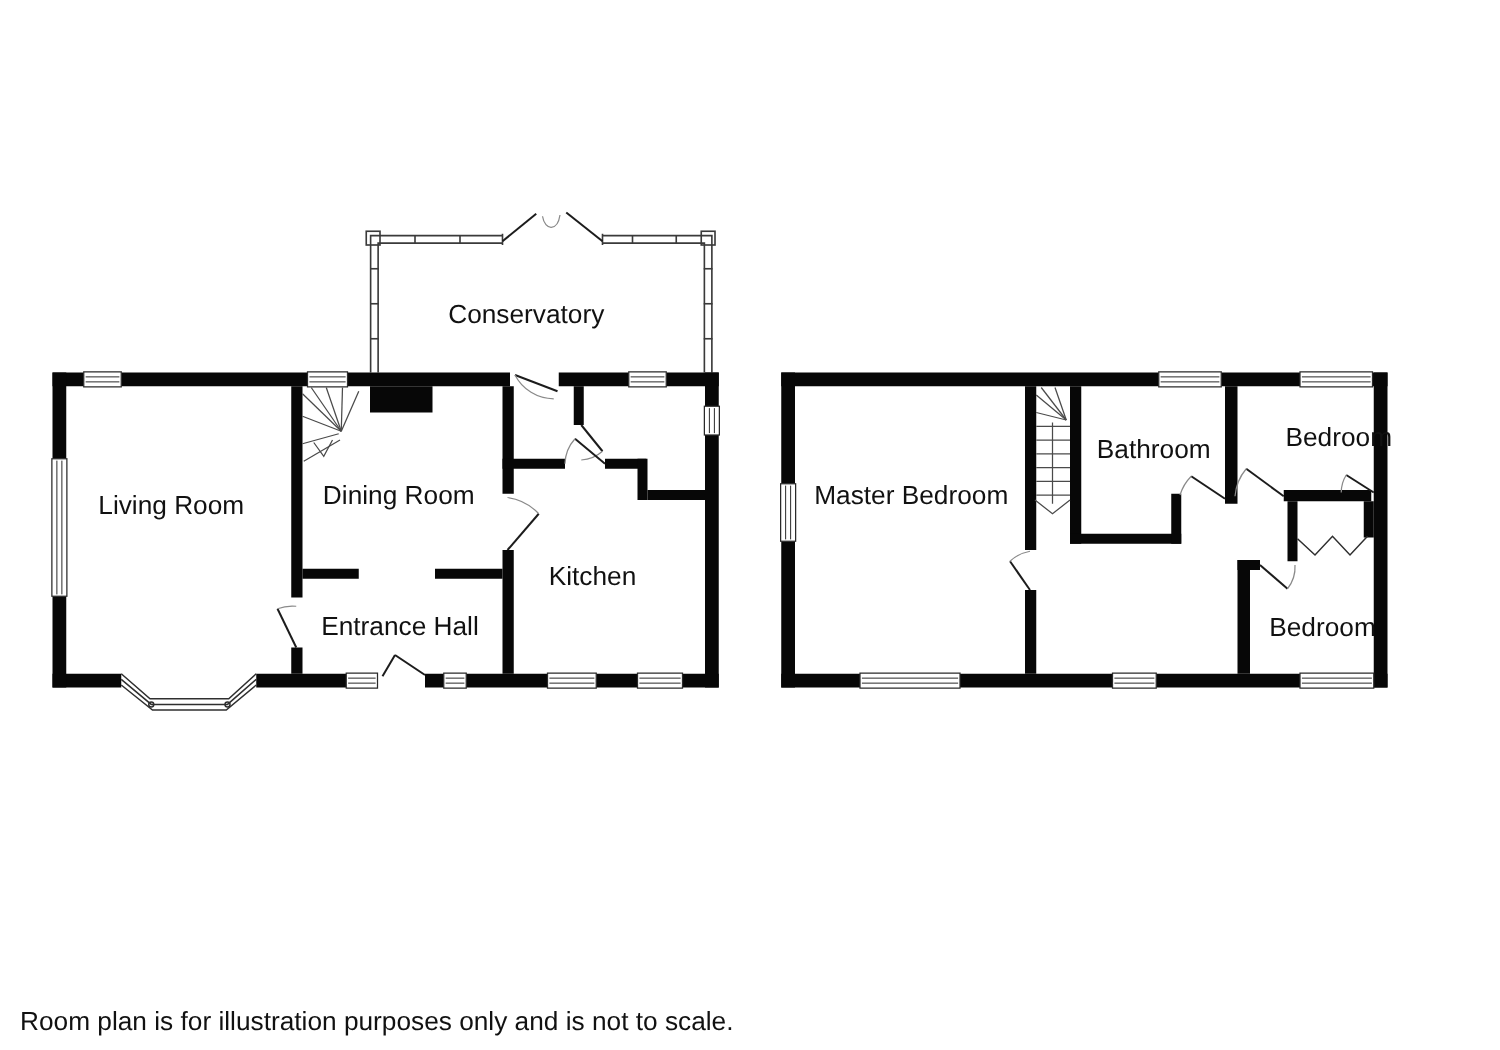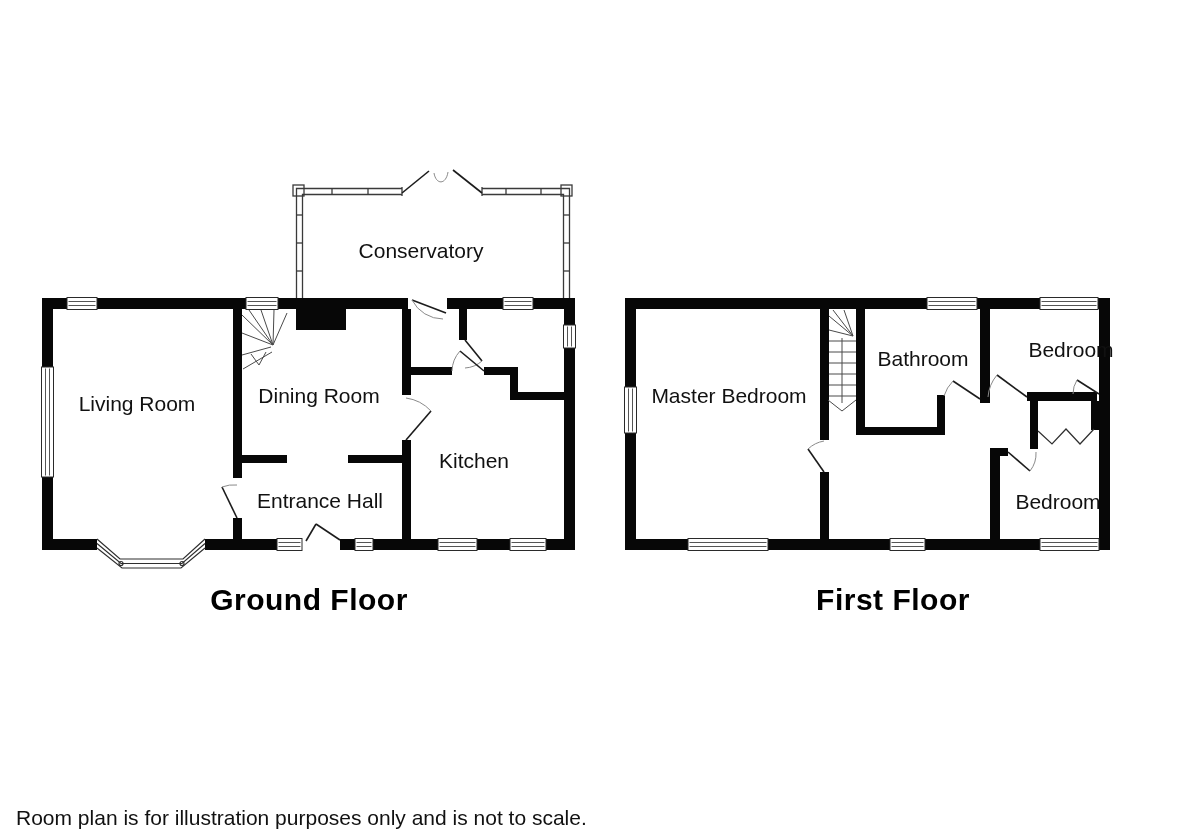--- a/index.html
+++ b/index.html
@@ -305,16 +305,14 @@
       <path class="stair" d="M828,400 L842,411 L856,400"></path>
     </g>
 
     <text class="room-label" x="729" y="403" text-anchor="middle">Master Bedroom</text>
     <text class="room-label" x="923" y="366" text-anchor="middle">Bathroom</text>
     <text class="room-label" x="1071" y="357" text-anchor="middle">Bedroom</text>
     <text class="room-label" x="1058" y="509" text-anchor="middle">Bedroom</text>
   </g>
 </svg>
 
-  <div class="floor-title" id="ground-title">Ground Floor</div>
-  <div class="floor-title" id="first-title">First Floor</div>
   <div id="disclaimer">Room plan is for illustration purposes only and is not to scale.</div>
 </div>
 
 </body></html>

